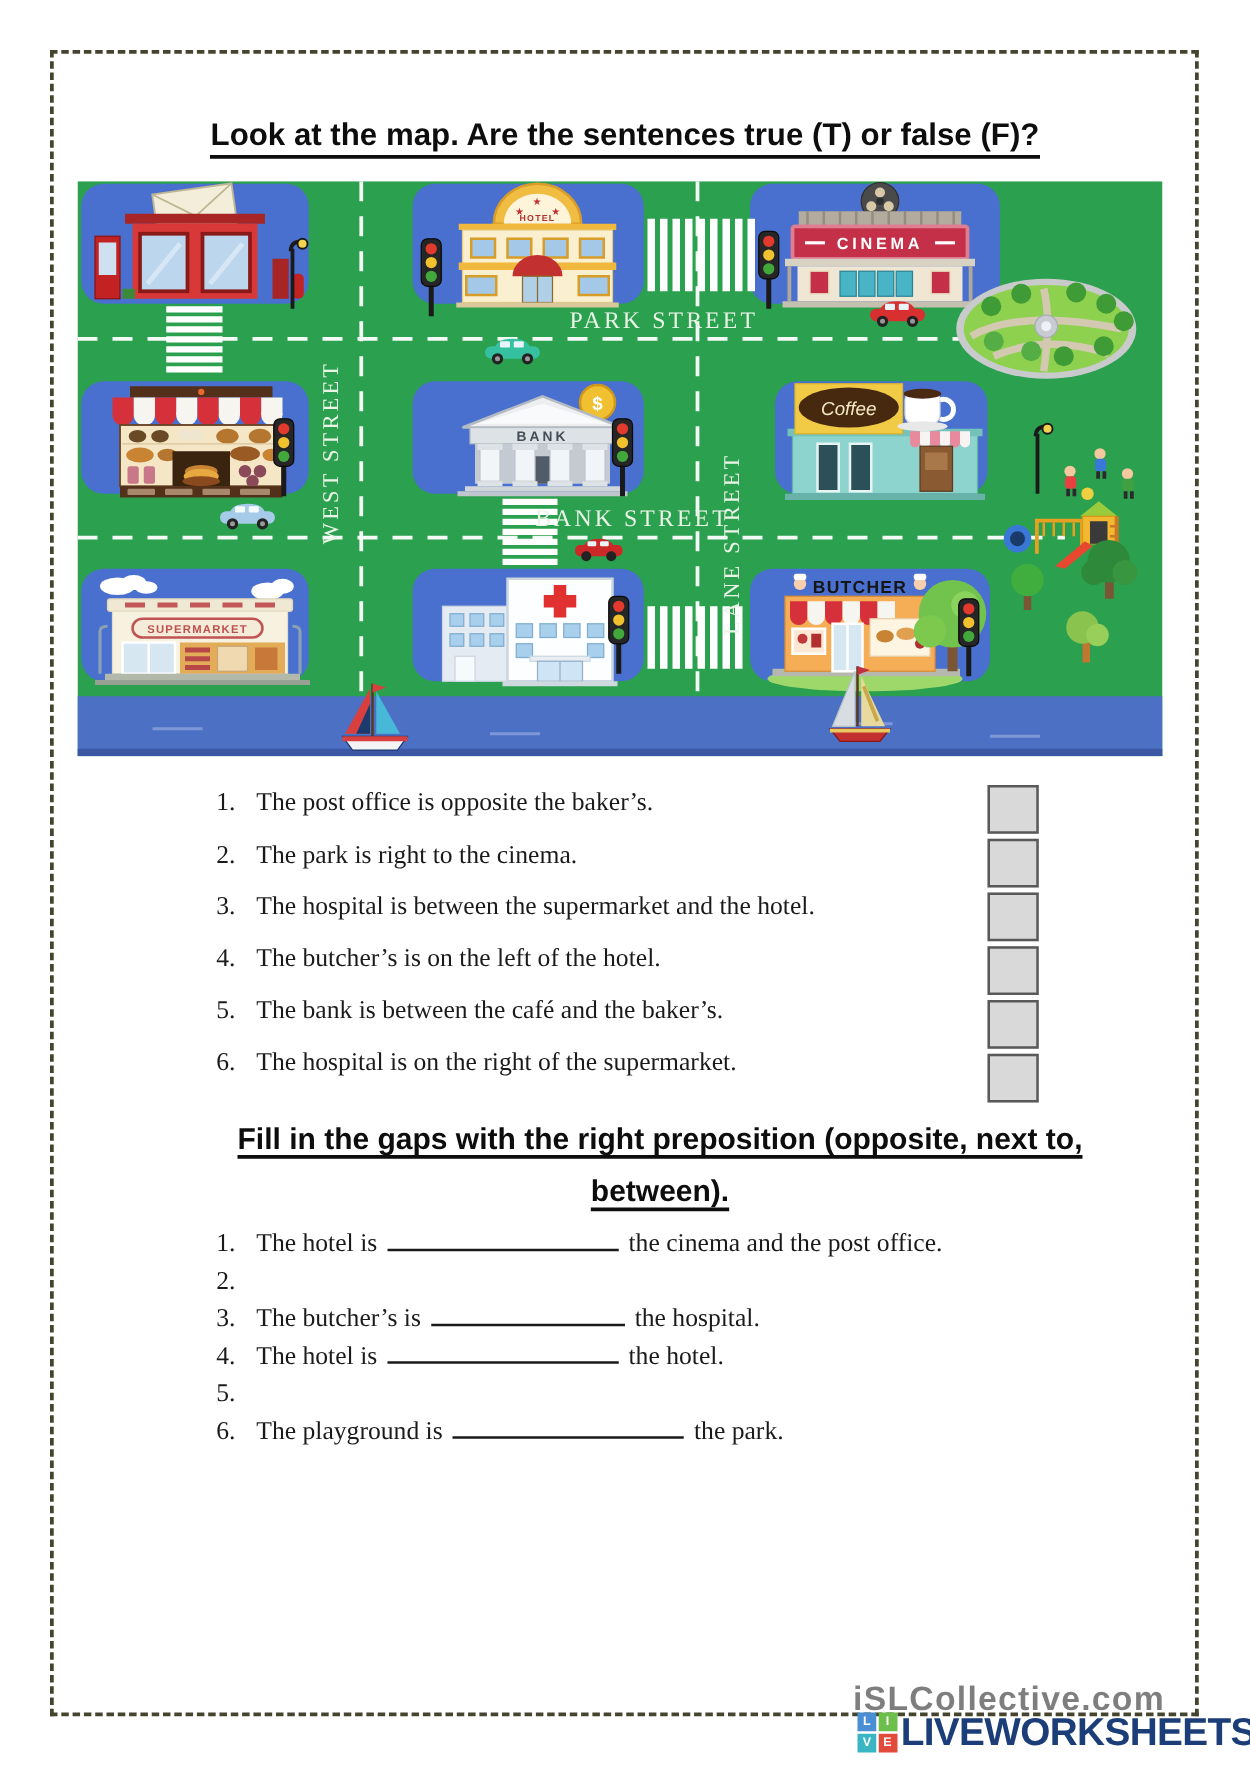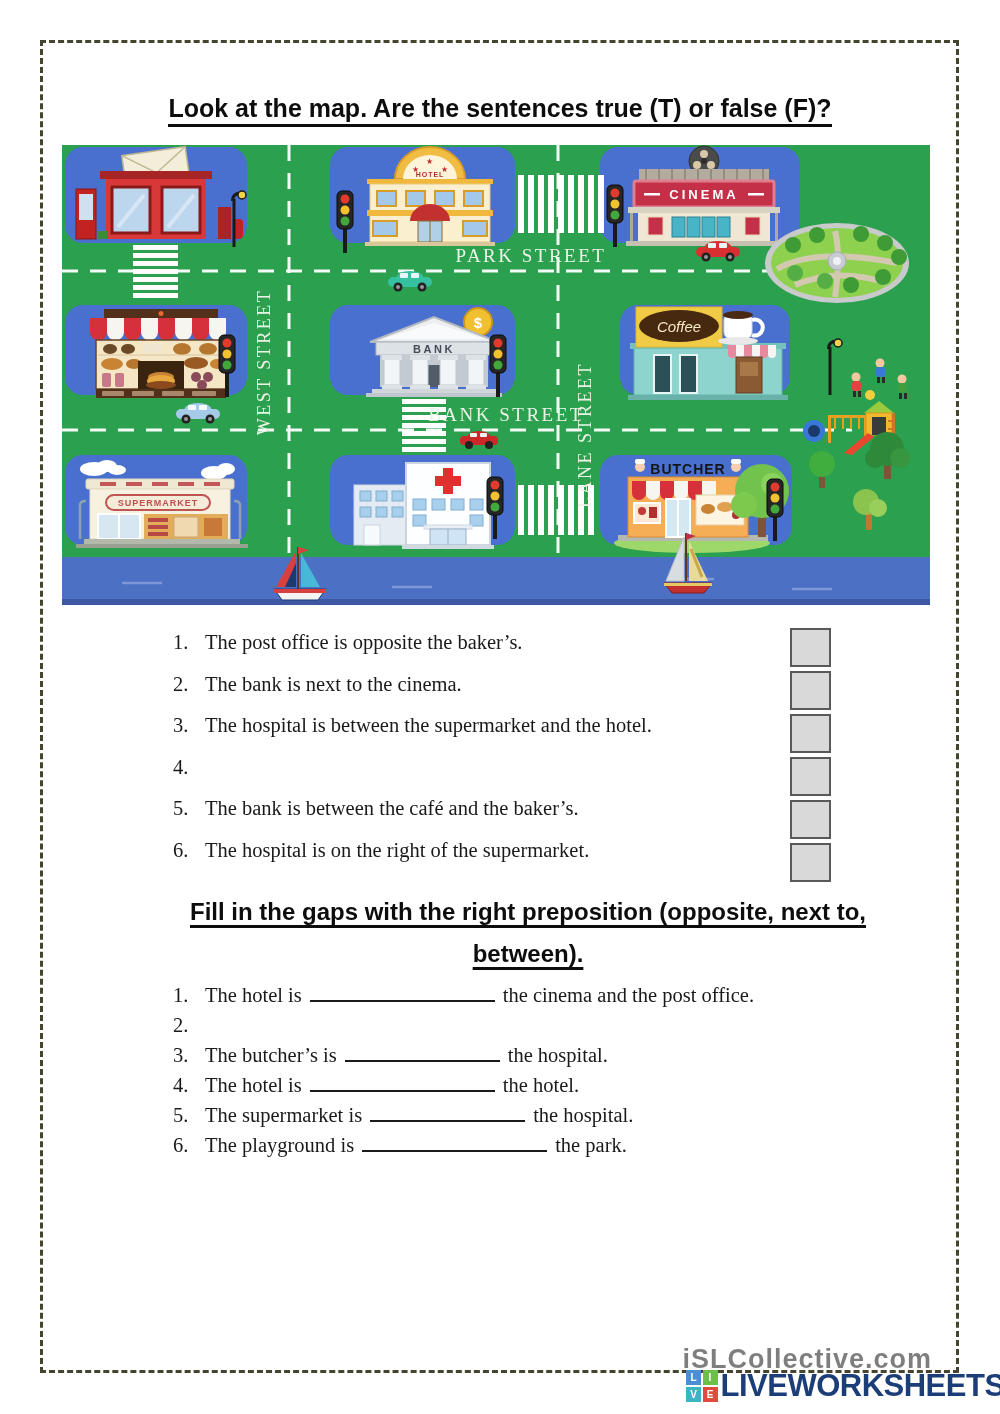--- a/index.html
+++ b/index.html
@@ -567,28 +567,29 @@
   </svg>
   </div>
 
   <div class="tf-list">
     <div class="tf-row">
       <span class="qnum">1.</span>
       <span class="qtext">The post office is opposite the baker’s.</span>
     </div>
     <div class="tf-row">
       <span class="qnum">2.</span>
-      <span class="qtext">The bank is next to the cinema.</span>
+      <span class="qtext">The park is right to the cinema.</span>
     </div>
     <div class="tf-row">
       <span class="qnum">3.</span>
       <span class="qtext">The hospital is between the supermarket and the hotel.</span>
     </div>
     <div class="tf-row">
       <span class="qnum">4.</span>
+      <span class="qtext">The butcher’s is on the left of the hotel.</span>
     </div>
     <div class="tf-row">
       <span class="qnum">5.</span>
       <span class="qtext">The bank is between the café and the baker’s.</span>
     </div>
     <div class="tf-row">
       <span class="qnum">6.</span>
       <span class="qtext">The hospital is on the right of the supermarket.</span>
     </div>
   </div>
@@ -614,21 +615,20 @@
     <div class="fill-row">
       <span class="qnum">3.</span>
       <span class="qtext"><span>The butcher’s is</span><span class="blank short"></span><span>the hospital.</span></span>
     </div>
     <div class="fill-row">
       <span class="qnum">4.</span>
       <span class="qtext"><span>The hotel is</span><span class="blank"></span><span>the hotel.</span></span>
     </div>
     <div class="fill-row">
       <span class="qnum">5.</span>
-      <span class="qtext"><span>The supermarket is</span><span class="blank short"></span><span>the hospital.</span></span>
     </div>
     <div class="fill-row">
       <span class="qnum">6.</span>
       <span class="qtext"><span>The playground is</span><span class="blank"></span><span>the park.</span></span>
     </div>
   </div>
 
   <div class="watermark">iSLCollective.com</div>
   <div class="brand">
     <div class="logo-grid">

